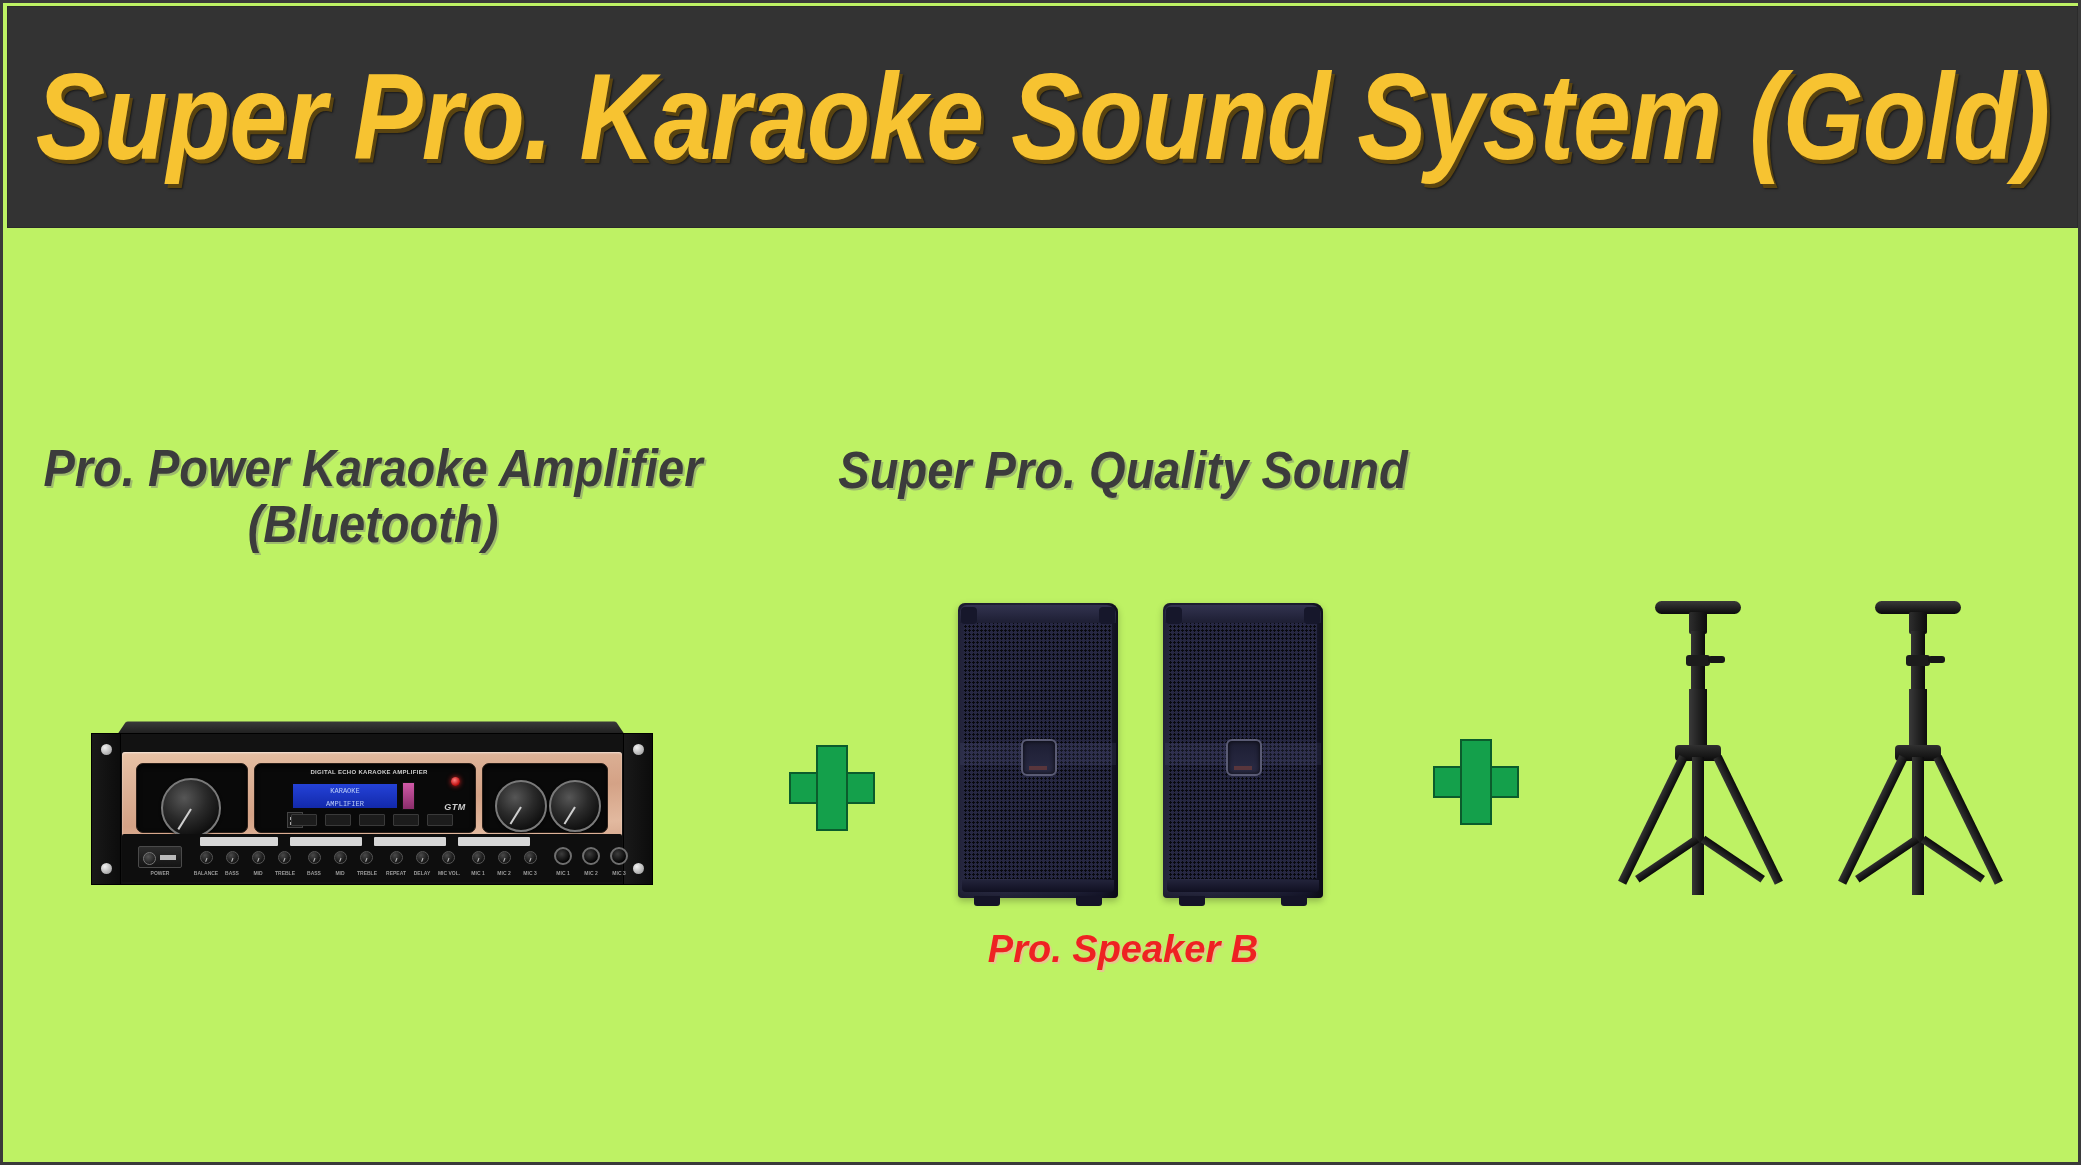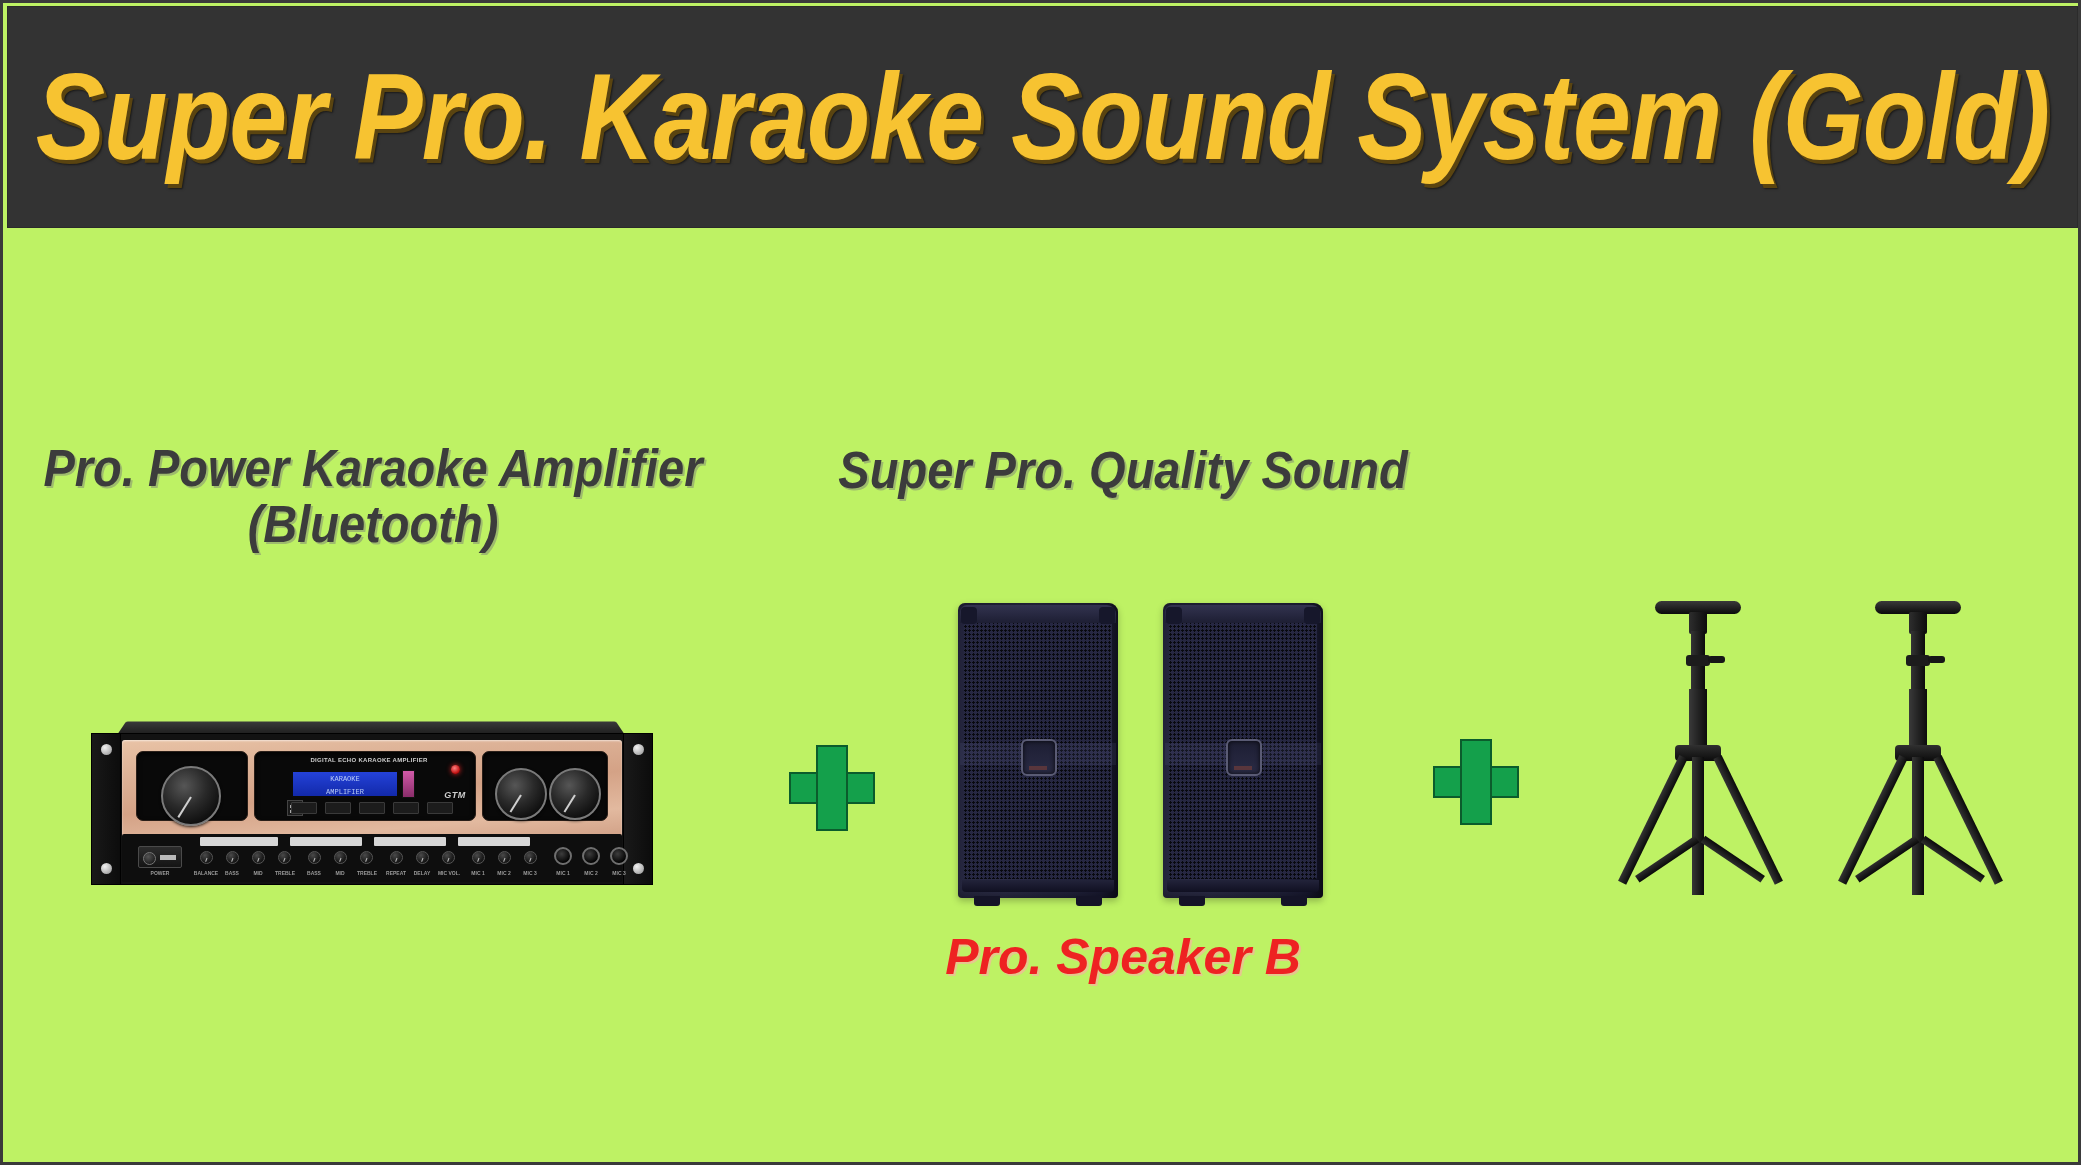--- a/index.html
+++ b/index.html
@@ -52,21 +52,21 @@
   
   .prod-label{
     position:absolute;
     font-style:italic;font-weight:bold;
     color:#EE2222;
     text-shadow:2px 2px 0 rgba(255,170,170,.6);
     text-align:center;
     white-space:nowrap;
   }
   #amp-label{left:130px;top:898px;width:480px;font-size:41px;letter-spacing:1px;}
-  #spk-label{left:880px;top:925px;width:480px;font-size:50px;}
+  #spk-label{left:880px;top:925px;width:480px;font-size:38px;}
   #std-label{left:1560px;top:935px;width:470px;font-size:38px;}
 
   
   .plus{position:absolute;}
   .plus i{
     position:absolute;background:#14A04B;
     border:2px solid #0b5c2c;display:block;
   }
   .plus .h{left:0;top:27px;width:82px;height:28px;}
   .plus .v{left:27px;top:0;width:28px;height:82px;}
@@ -95,21 +95,21 @@
     border:1px solid #000;box-sizing:border-box;
   }
   .ear.l{left:0;} .ear.r{right:0;}
   .ear .screw{
     position:absolute;left:9px;width:11px;height:11px;border-radius:50%;
     background:radial-gradient(circle at 35% 32%,#f2f2f2,#b7b7b7 60%,#888);
   }
   .ear .screw.t{top:10px;} .ear .screw.b{bottom:10px;}
 
   .gold{
-    position:absolute;left:31px;top:24px;width:500px;height:112px;
+    position:absolute;left:31px;top:36px;width:500px;height:112px;
     background:linear-gradient(175deg,#e9c3a6 0%,#dcb196 25%,#d4a286 48%,#e2b99f 72%,#c8947a 100%);
     border-radius:3px;
     box-shadow:inset 0 1px 2px rgba(255,255,255,.6);
   }
   .well{
     position:absolute;background:#090909;border-radius:7px;
     box-shadow:inset 0 2px 5px rgba(0,0,0,.9);
     border:1px solid #2a1f19;box-sizing:border-box;
   }
   #well-l{left:14px;top:11px;width:112px;height:70px;}

